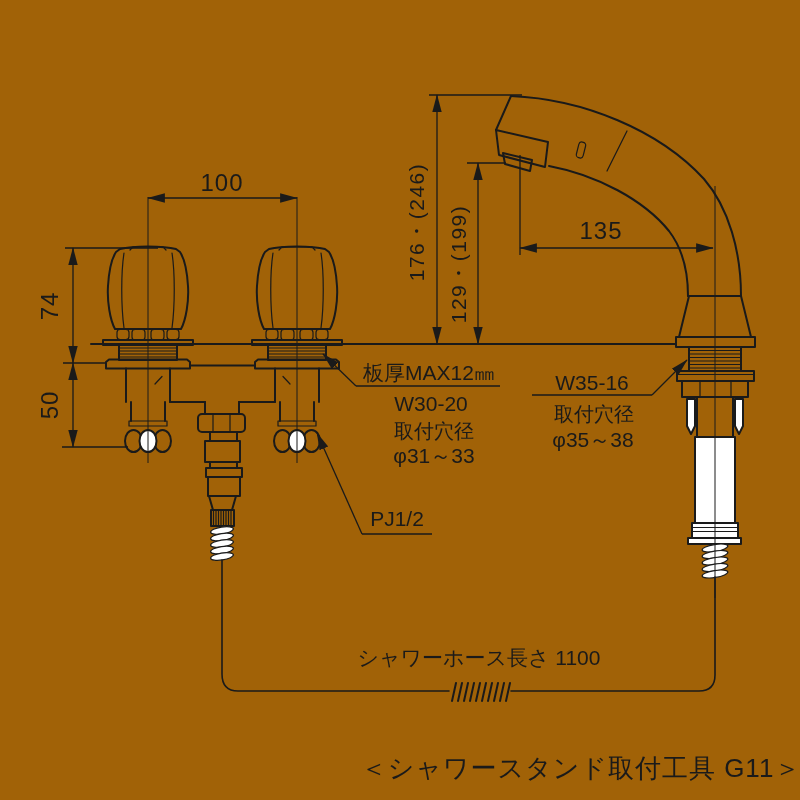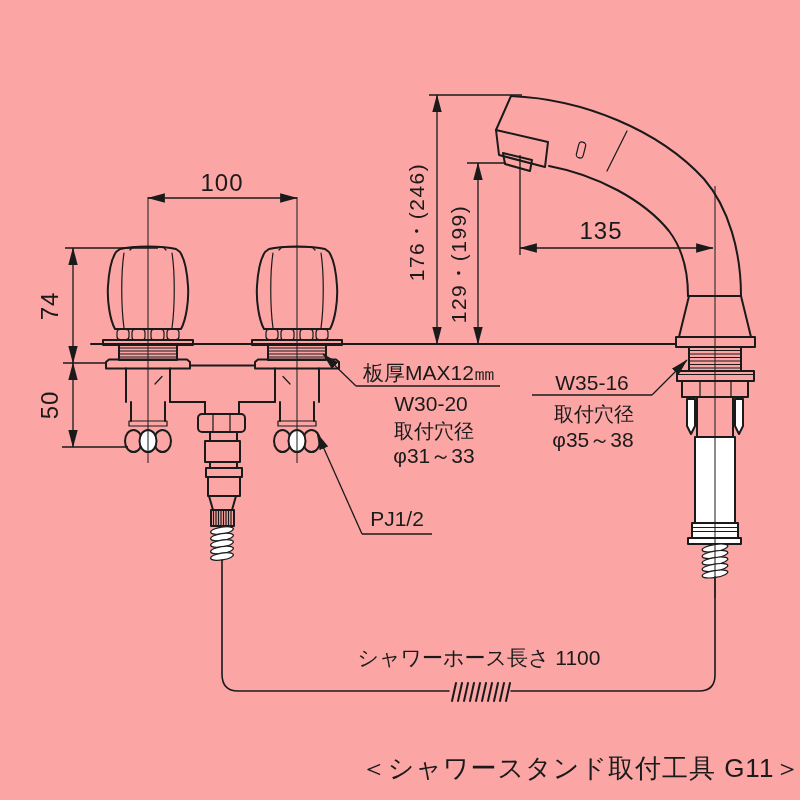--- a/index.html
+++ b/index.html
@@ -1,16 +1,16 @@
 <!DOCTYPE html>
 <html><head>
 <meta charset="utf-8">
 <style>
   html,body{margin:0;padding:0;background:#ffffff;}
-  .canvas{position:relative;width:800px;height:800px;background:#fca5a5;overflow:hidden;}
+  .canvas{position:relative;width:800px;height:800px;background:#a16207;overflow:hidden;}
   svg{display:block;}
   .ln{stroke:#1a1a1a;fill:none;stroke-width:2;stroke-linecap:round;stroke-linejoin:round;}
   .tn{stroke:#1a1a1a;fill:none;stroke-width:1.2;stroke-linecap:round;}
   .dim{stroke:#1a1a1a;fill:none;stroke-width:1.3;stroke-linecap:butt;}
   .cl{stroke:#1a1a1a;fill:none;stroke-width:1;}
   .wf{fill:#ffffff;}
   text{fill:#1a1a1a;font-family:"Liberation Sans","DejaVu Sans",sans-serif;}
   .t-dim{font-size:24px;letter-spacing:1px;}
   .t-dimr{font-size:21px;letter-spacing:1.5px;}
   .t-note{font-size:21px;}

